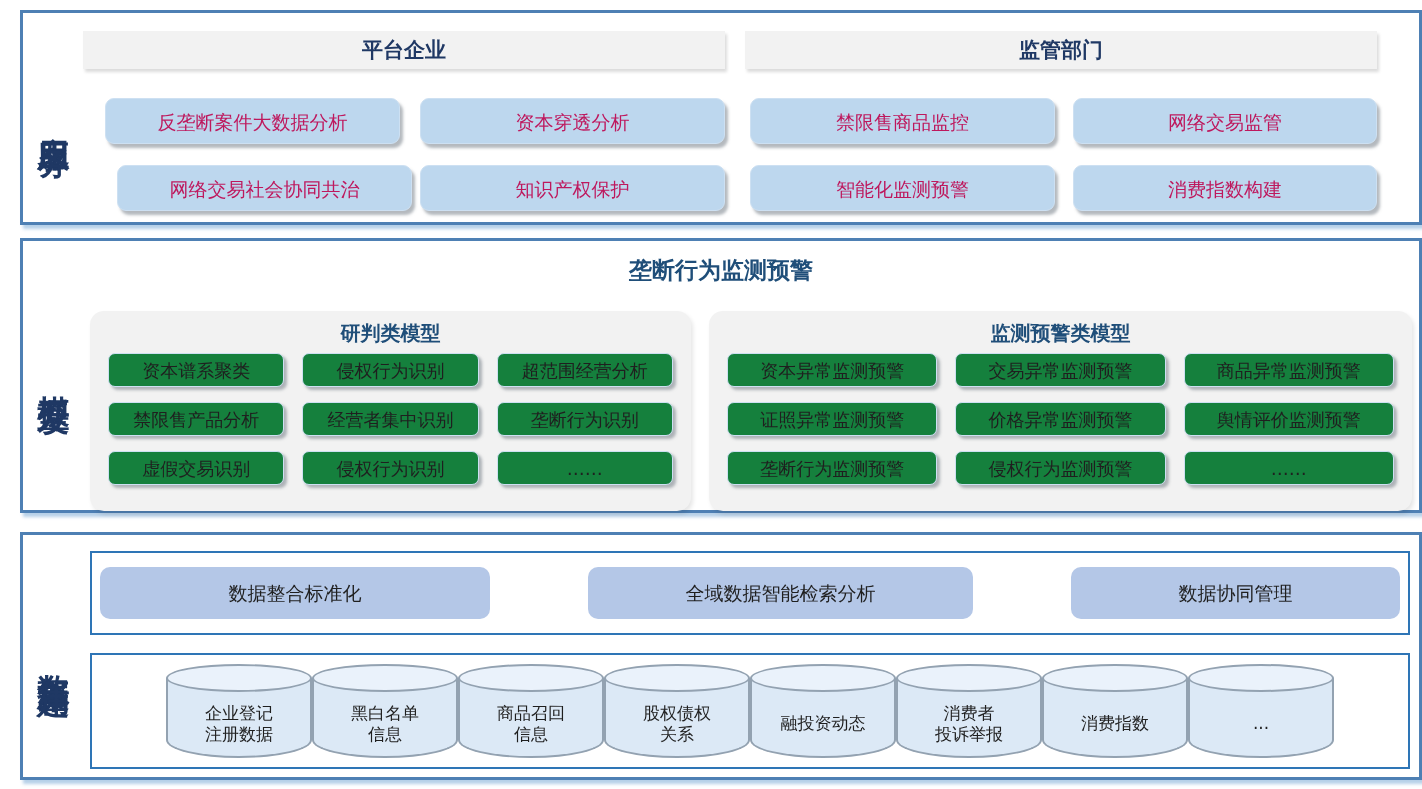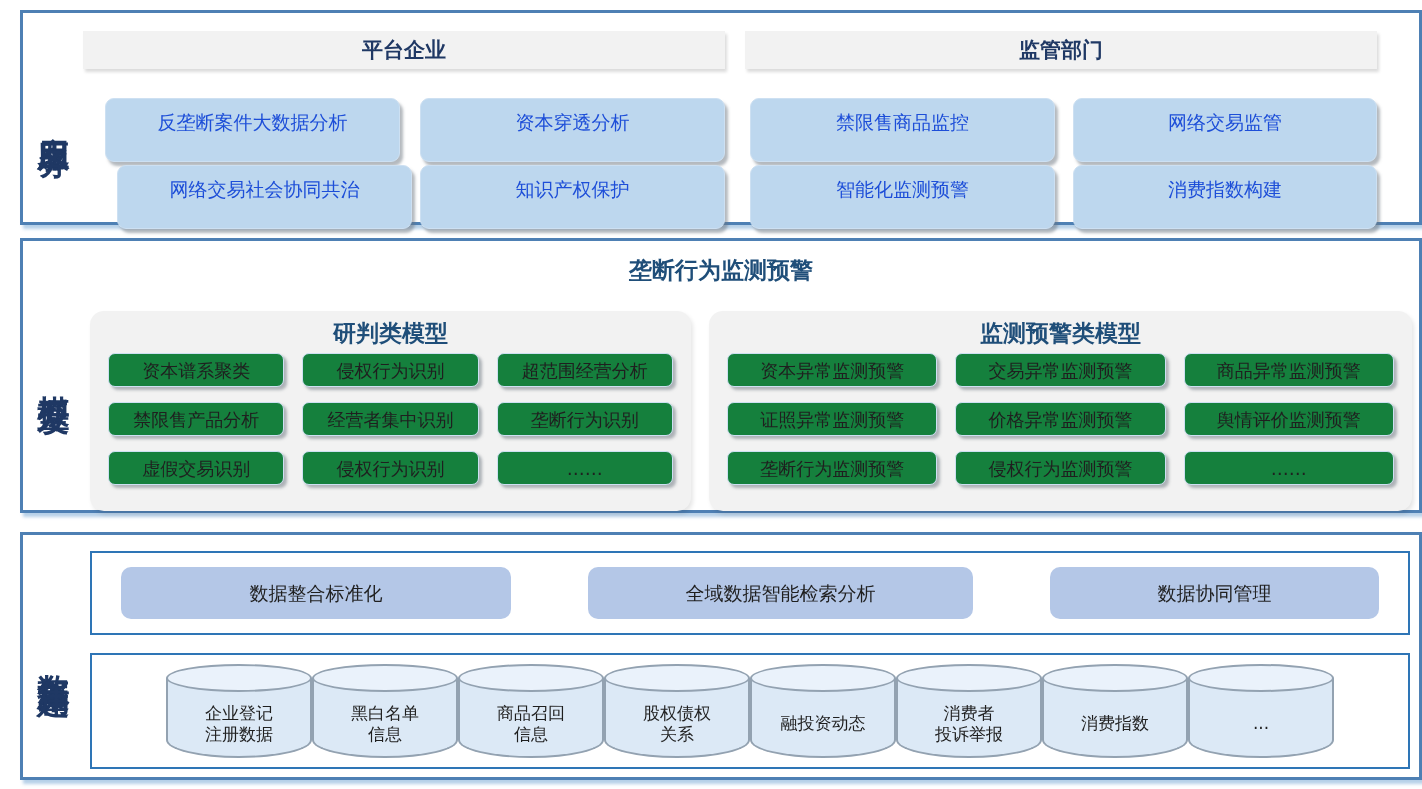--- a/index.html
+++ b/index.html
@@ -19,55 +19,55 @@
             writing-mode:vertical-lr; text-orientation:upright;
             font-size:32px; font-weight:bold; color:#1f3864; letter-spacing:3px; }
 
   
   .hdr { position:absolute; height:38px; line-height:38px; text-align:center;
          background:#f2f2f2; color:#1f3864; font-size:21px; font-weight:bold;
          box-shadow:2px 3px 3px rgba(0,0,0,0.14); }
   .hdr-1 { left:60px;  top:18px; width:642px; }
   .hdr-2 { left:722px; top:18px; width:632px; }
 
-  .btn { position:absolute; height:64px; line-height:46px; text-align:center;
+  .btn { position:absolute; height:46px; line-height:46px; text-align:center;
          background:#bdd7ee; border:1px solid #cde0f2; border-radius:9px;
-         font-size:19px; color:#1d4ed8; box-sizing:border-box;
+         font-size:19px; color:#be185d; box-sizing:border-box;
          box-shadow:3px 4px 3px rgba(105,115,125,0.5); }
   .b11 { left:82px;   top:85px;  width:295px; }
   .b12 { left:397px;  top:85px;  width:305px; }
   .b13 { left:94px;   top:152px; width:295px; }
   .b14 { left:397px;  top:152px; width:305px; }
   .b21 { left:727px;  top:85px;  width:305px; }
   .b22 { left:1050px; top:85px;  width:304px; }
   .b23 { left:727px;  top:152px; width:305px; }
   .b24 { left:1050px; top:152px; width:304px; }
 
   
   .model-title { position:absolute; left:0; top:14px; width:100%; text-align:center;
                  font-size:23px; font-weight:bold; color:#1f4e79; }
   .panel { position:absolute; top:70px; height:200px; background:#f2f2f2;
            border-radius:14px; box-sizing:border-box;
            box-shadow:2px 3px 4px rgba(0,0,0,0.10); }
   .panel-left  { left:67px;  width:601px; }
   .panel-right { left:686px; width:703px; }
   .panel-title { height:34px; line-height:36px; text-align:center;
-                 font-size:23px; font-weight:bold; color:#1f4e79; margin-top:4px; }
+                 font-size:20px; font-weight:bold; color:#1f4e79; margin-top:4px; }
   .panel-grid { display:grid; grid-template-columns:repeat(3,1fr);
                 gap:15px 18px; padding:4px 18px 0 18px; }
   .mbtn { height:34px; line-height:34px; text-align:center;
           background:#15803d; border:1px solid #cde0f2; border-radius:7px;
           font-size:18px; color:#1f1f1f; box-sizing:border-box;
           box-shadow:3px 3px 3px rgba(105,115,125,0.5); }
 
   
   .inner-box { position:absolute; left:67px; width:1320px;
                border:2px solid #2e75b6; box-sizing:border-box; background:#ffffff; }
   .box-capabilities { top:16px;  height:84px; display:flex; align-items:center;
-                      justify-content:space-between; padding:0 29px; }
+                      justify-content:space-between; padding:0 8px; }
   .box-datasets     { top:118px; height:116px; display:flex; align-items:center;
                       justify-content:center; padding:0 35px; }
   .pill { height:52px; line-height:52px; text-align:center; background:#b4c7e7;
           border-radius:10px; font-size:19px; color:#1f1f1f; }
   .pill-1 { width:390px; } .pill-2 { width:385px; } .pill-3 { width:329px; }
 
   .cylinder { position:relative; width:146px; height:94px; }
   .cyl-body { position:absolute; left:0; right:0; top:14px; bottom:0;
               background:#dce9f6; border:2px solid #93a2b1; border-top:none;
               border-radius:0 0 50% 50% / 0 0 18px 18px; box-sizing:border-box; }

